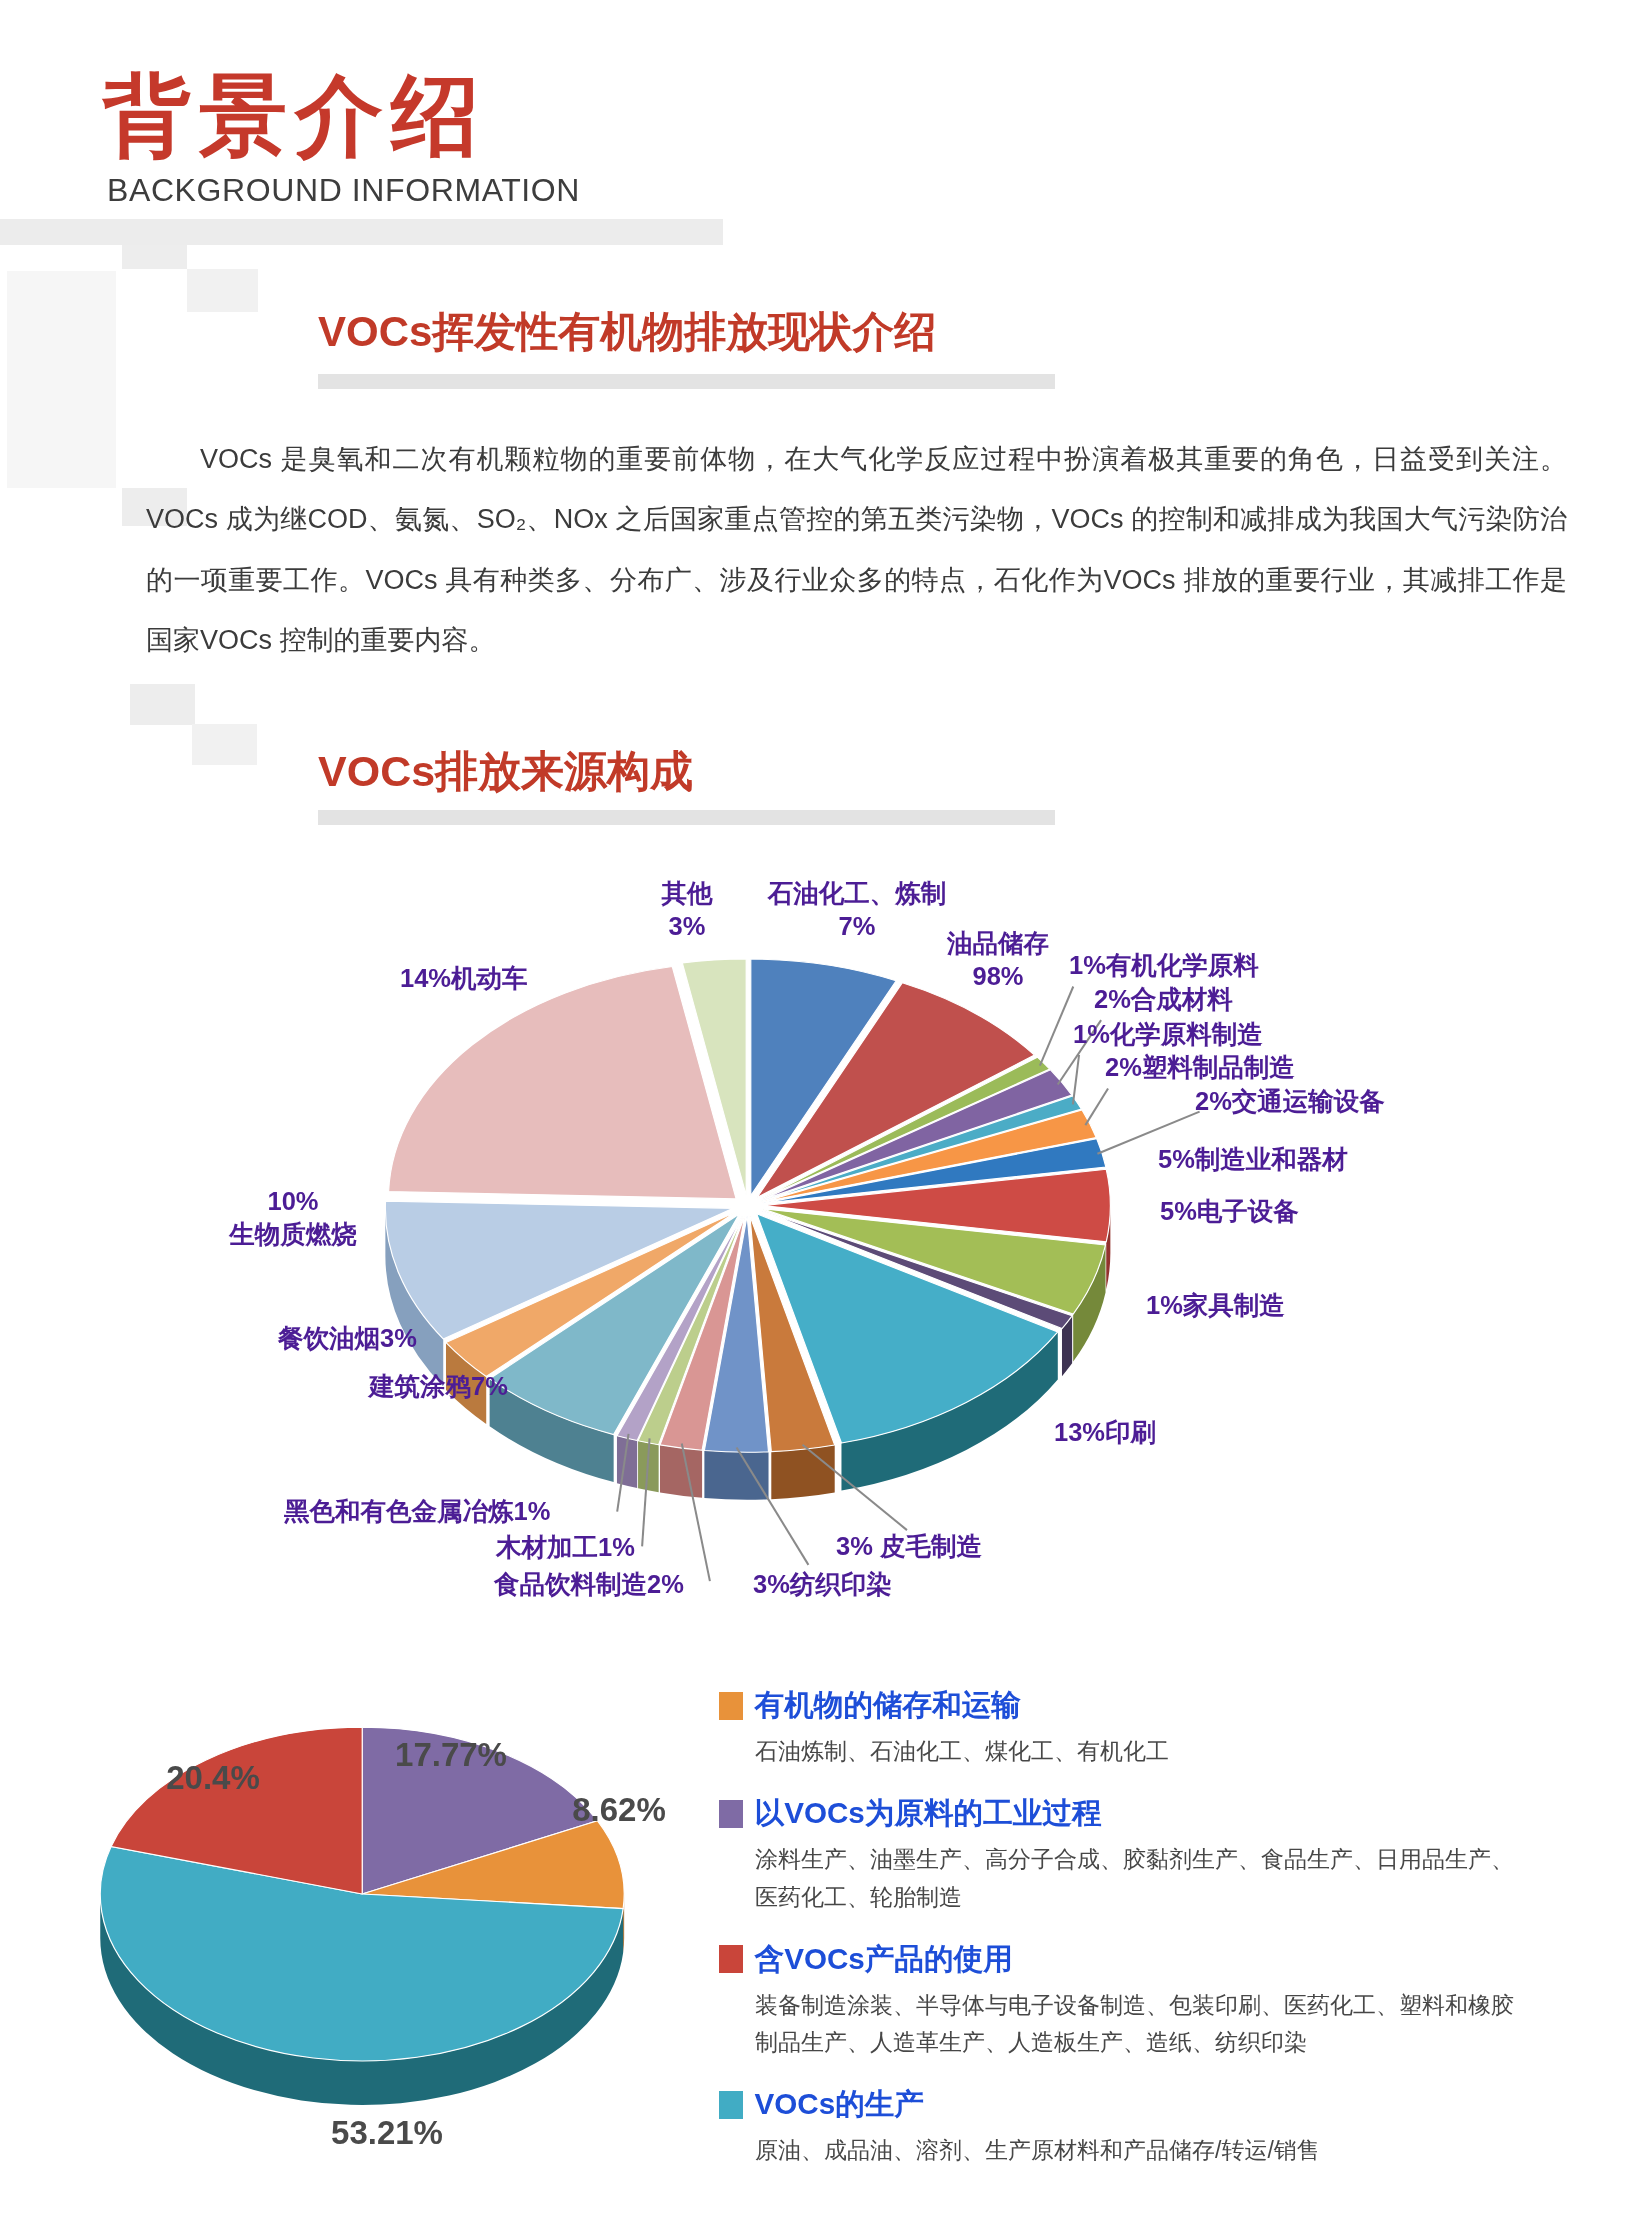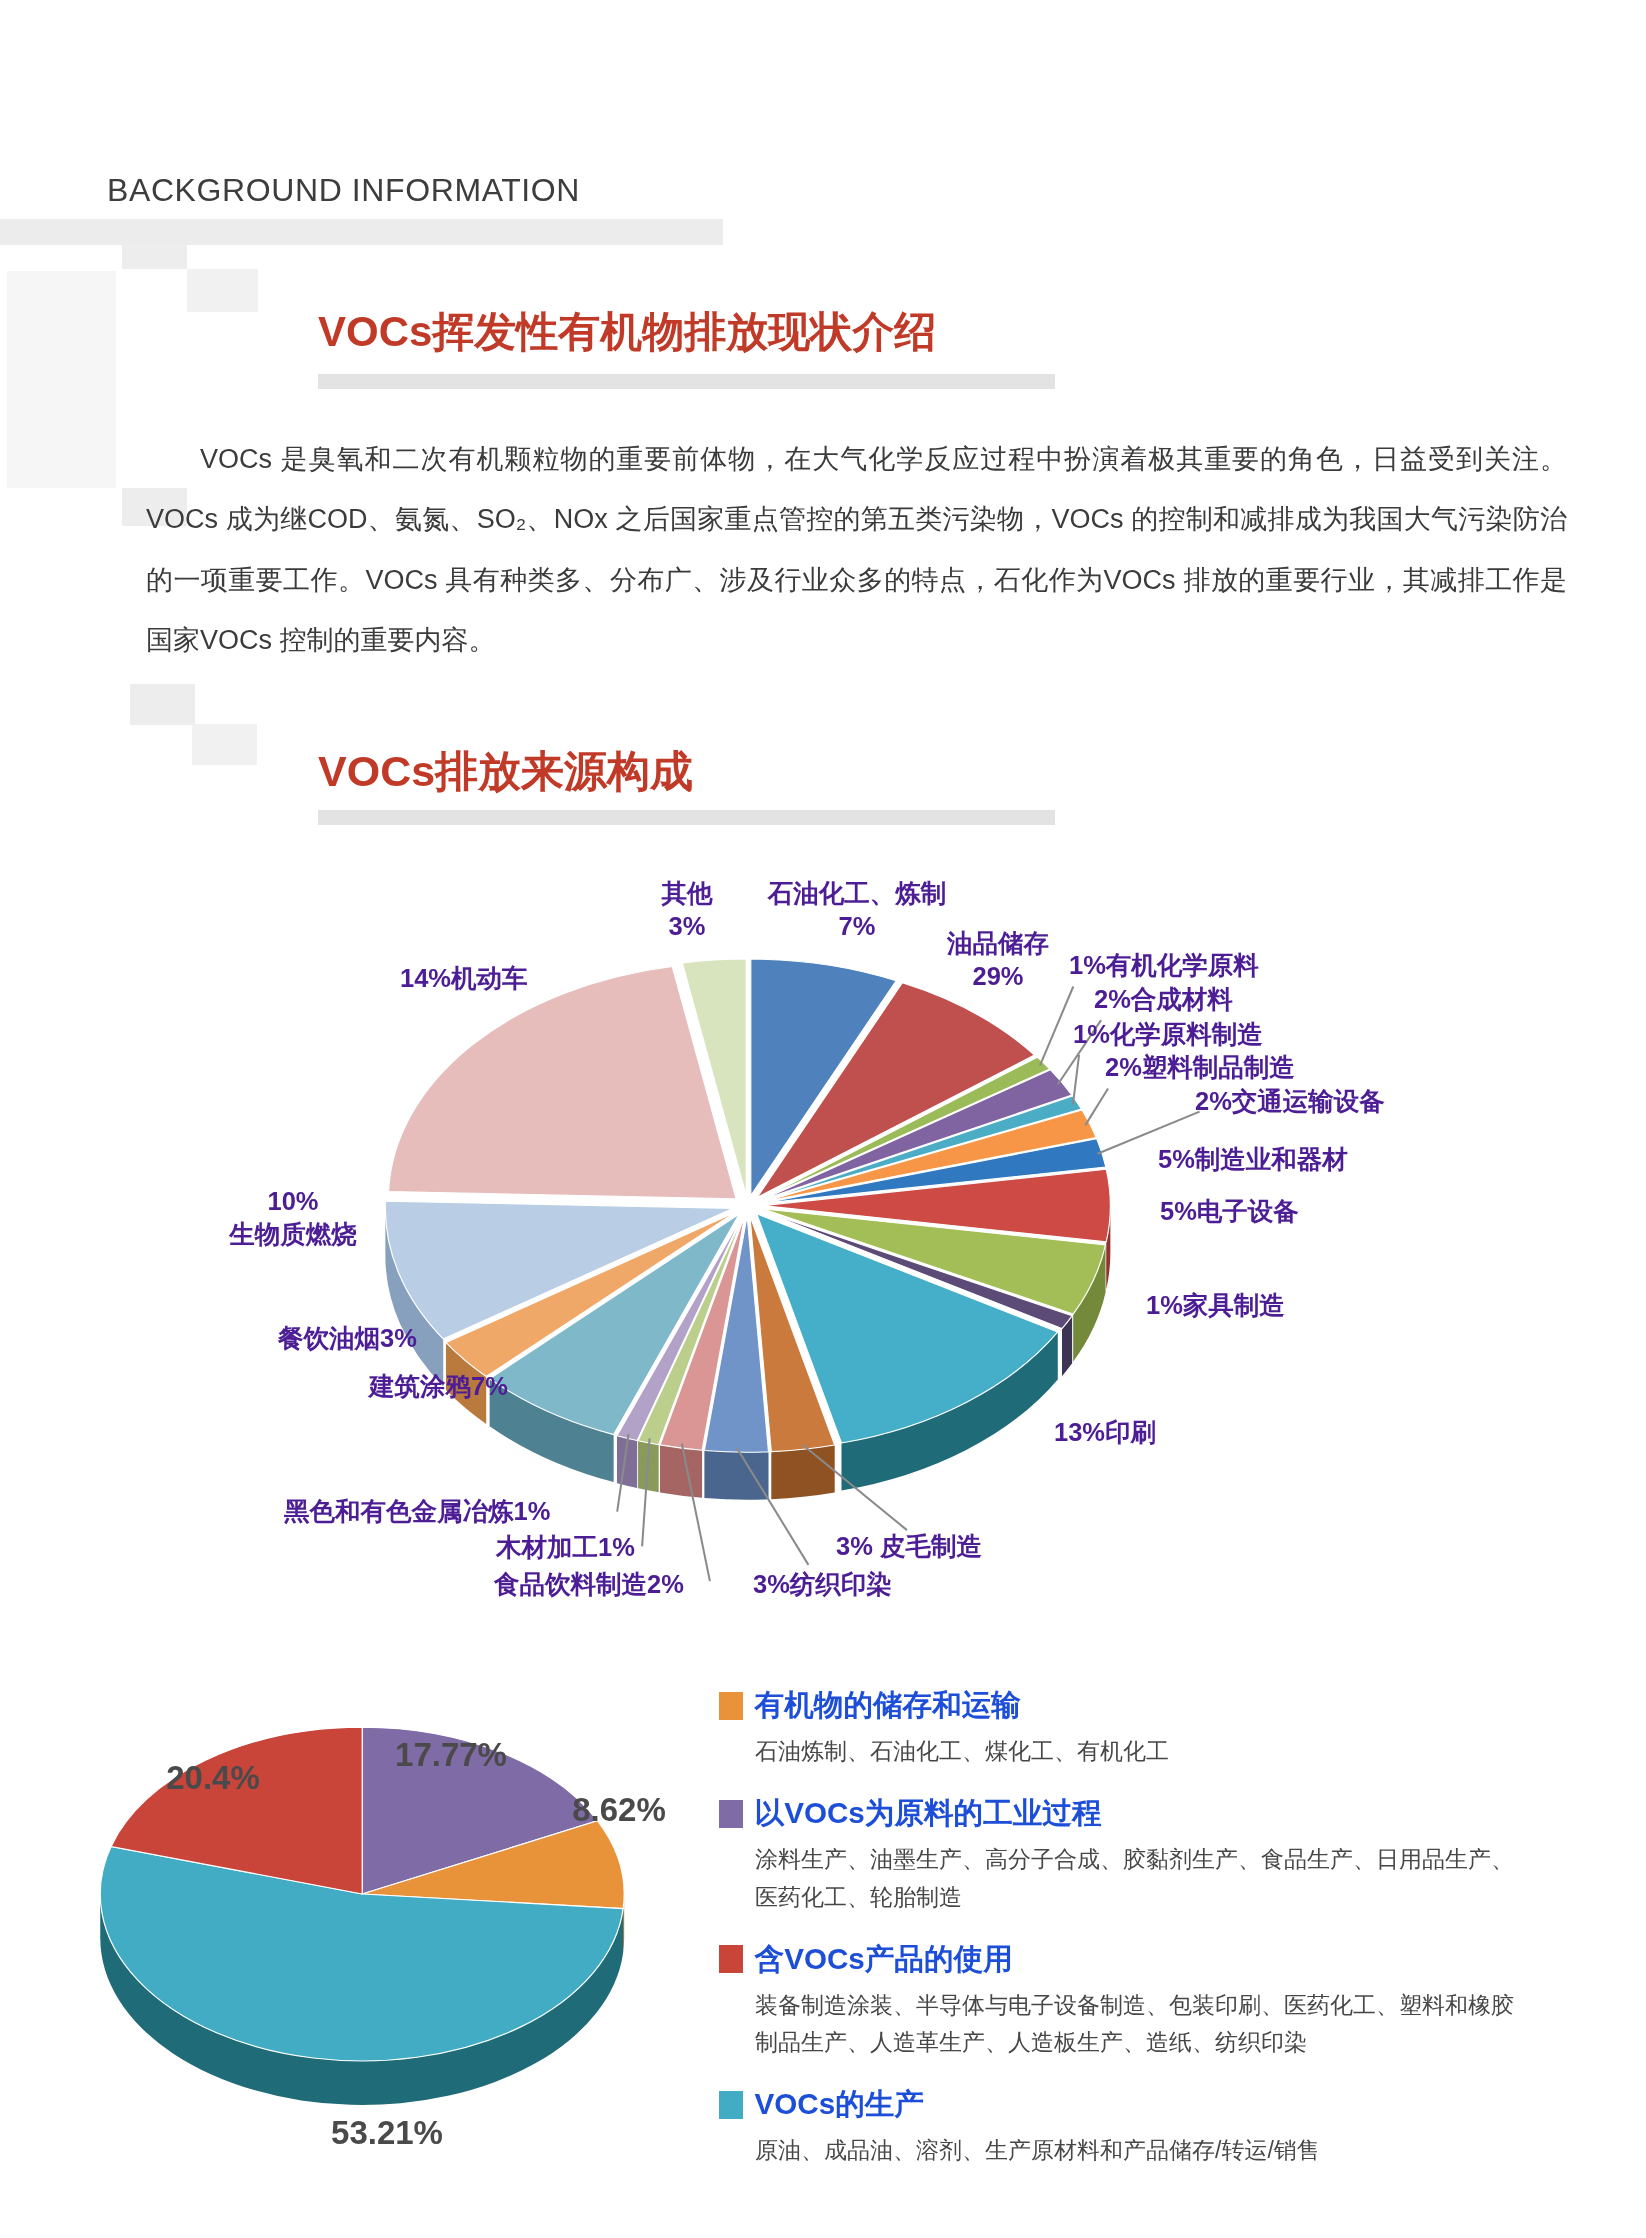--- a/index.html
+++ b/index.html
@@ -33,20 +33,21 @@
 
 <div class="page">
 
   <div class="deco" style="left:122px;top:232px;width:65px;height:37px;background:#ededed;"></div>
   <div class="deco" style="left:187px;top:269px;width:71px;height:43px;background:#f1f1f1;"></div>
   <div class="deco" style="left:7px;top:271px;width:109px;height:217px;background:#f6f6f6;"></div>
   <div class="deco" style="left:122px;top:488px;width:65px;height:38px;background:#ededed;"></div>
   <div class="deco" style="left:130px;top:684px;width:65px;height:41px;background:#ededed;"></div>
   <div class="deco" style="left:192px;top:724px;width:65px;height:41px;background:#f1f1f1;"></div>
 
+  <div class="main-title">背景介绍</div>
   <div class="main-sub">BACKGROUND INFORMATION</div>
   <div class="title-bar"></div>
 
   <div id="sec1-heading" class="sec-heading">VOCs挥发性有机物排放现状介绍</div>
   <div id="sec1-underline"></div>
   <div class="paragraph">VOCs 是臭氧和二次有机颗粒物的重要前体物，在大气化学反应过程中扮演着极其重要的角色，日益受到关注。VOCs 成为继COD、氨氮、SO₂、NOx 之后国家重点管控的第五类污染物，VOCs 的控制和减排成为我国大气污染防治的一项重要工作。VOCs 具有种类多、分布广、涉及行业众多的特点，石化作为VOCs 排放的重要行业，其减排工作是国家VOCs 控制的重要内容。</div>
 
   <div id="sec2-heading" class="sec-heading">VOCs排放来源构成</div>
   <div id="sec2-underline"></div>
 
@@ -99,21 +100,21 @@
       <path d="M 625 3268 L 625 2980 A 452 288 0 0 1 1031.1580291128555 3141.622625519575 Z" fill="#7F6BA5" stroke="#ffffff" stroke-width="2"></path>
       <path d="M 625 3268 L 1031.1580291128555 3141.622625519575 A 452 288 0 0 1 1075.2772521925174 3293.1208835329885 Z" fill="#E8923A" stroke="#ffffff" stroke-width="2"></path>
       <path d="M 625 3268 L 1075.2772521925174 3293.1208835329885 A 452 288 0 1 1 191.74815136414605 3185.914452408647 Z" fill="#41ACC4" stroke="#ffffff" stroke-width="2"></path>
       <path d="M 625 3268 L 191.74815136414605 3185.914452408647 A 452 288 0 0 1 624.9999999999999 2980 Z" fill="#C9453A" stroke="#ffffff" stroke-width="2"></path>
     </svg>
 
   <div id="labels">
       <div class="pie-label center" style="left: 857px; top: 877px;">石油化工、炼制
 7%</div>
       <div class="pie-label center" style="left: 998px; top: 927px;">油品储存
-29%</div>
+98%</div>
       <div class="pie-label" style="left: 1069px; top: 949px;">1%有机化学原料</div>
       <div class="pie-label" style="left: 1094px; top: 983px;">2%合成材料</div>
       <div class="pie-label" style="left: 1073px; top: 1018px;">1%化学原料制造</div>
       <div class="pie-label" style="left: 1105px; top: 1051px;">2%塑料制品制造</div>
       <div class="pie-label" style="left: 1195px; top: 1085px;">2%交通运输设备</div>
       <div class="pie-label" style="left: 1158px; top: 1143px;">5%制造业和器材</div>
       <div class="pie-label" style="left: 1160px; top: 1195px;">5%电子设备</div>
       <div class="pie-label" style="left: 1146px; top: 1289px;">1%家具制造</div>
       <div class="pie-label" style="left: 1054px; top: 1416px;">13%印刷</div>
       <div class="pie-label" style="left: 836px; top: 1530px;">3% 皮毛制造</div>

